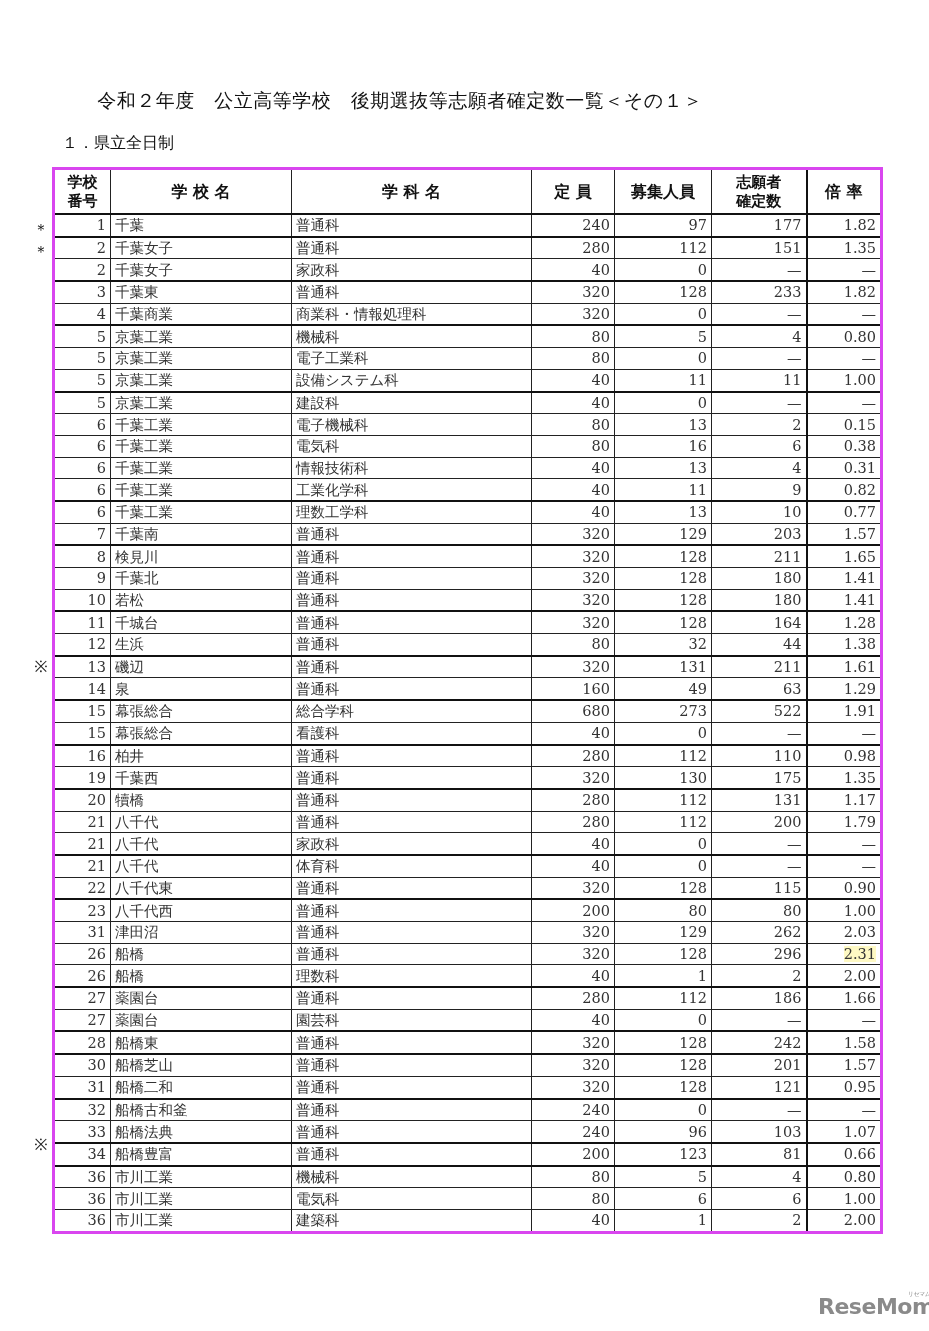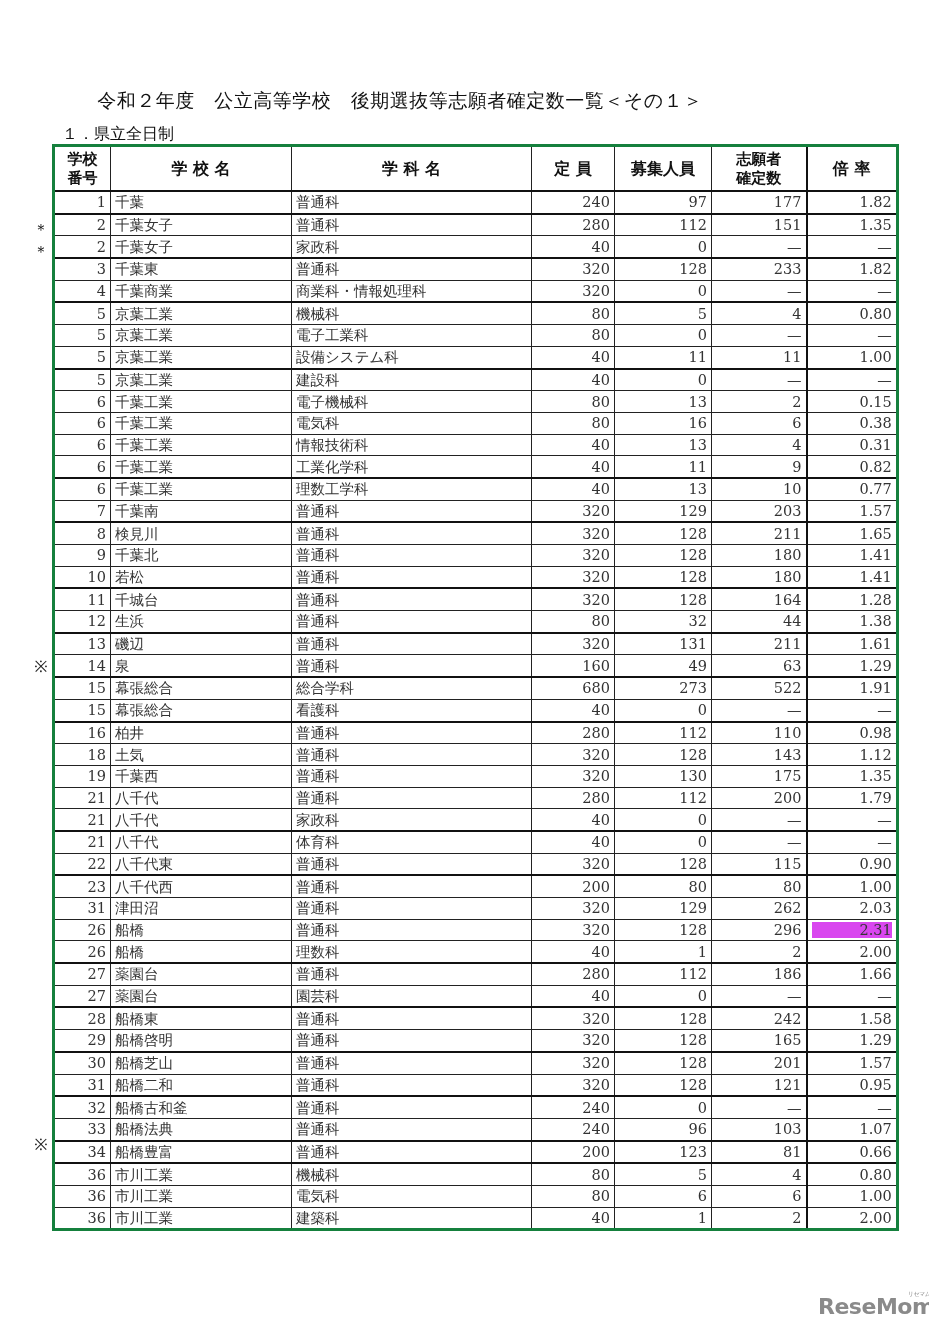--- a/index.html
+++ b/index.html
@@ -1,35 +1,35 @@
 <!DOCTYPE html>
 <html><head>
 <meta charset="utf-8">
 <style>
   html, body { margin: 0; padding: 0; background: #ffffff; }
   body { width: 929px; height: 1331px; position: relative; overflow: hidden;
          font-family: "DejaVu Serif", "Liberation Serif", serif; color: #222; }
   .title { position: absolute; left: 0; top: 88px; width: 800px; text-align: center;
            font-family: "DejaVu Sans", "Liberation Sans", sans-serif; font-size: 19px; letter-spacing: 0.5px; color: #111; }
-  .section { position: absolute; left: 62px; top: 125px; font-family: "DejaVu Sans", "Liberation Sans", sans-serif;
+  .section { position: absolute; left: 62px; top: 134px; font-family: "DejaVu Sans", "Liberation Sans", sans-serif;
              font-size: 16px; color: #111; line-height: 18px; }
-  table { position: absolute; left: 52px; top: 144px; border-collapse: collapse;
-          border: 3px solid #15803d; table-layout: fixed; }
+  table { position: absolute; left: 52px; top: 167px; border-collapse: collapse;
+          border: 3px solid #d946ef; table-layout: fixed; }
   th, td { border: 1px solid #222; padding: 0 4px; overflow: hidden; white-space: nowrap; }
   th { font-family: "DejaVu Sans", "Liberation Sans", sans-serif; font-weight: bold; font-size: 16px;
        height: 43px; text-align: center; line-height: 19px; color: #111; border-bottom: 2px solid #111; }
   th.small { font-size: 15px; }
   td { height: 20.7px; font-size: 14.5px; line-height: 20px; color: #333; }
   td.num { text-align: right; }
   td.txt { text-align: left; padding-left: 4px; }
   td.sep-right, th.sep-right { border-right: 2px solid #111; }
   tr.thick td { border-top: 2px solid #111; }
   .marks { position: absolute; left: 30px; top: 198px; width: 22px; }
   .mark { position: absolute; left: 0; width: 22px; text-align: center; font-size: 16px; color: #222; }
-  .hl { background: #d946ef; padding-left: 48px; }
+  .hl { background: #fef9c3; }
   .logo { position: absolute; left: 818px; top: 1294px; font-family: "DejaVu Sans", "Liberation Sans", sans-serif;
           font-weight: bold; font-size: 22px; color: #8a8a8a; letter-spacing: -0.5px; }
   .logo small { font-size: 6px; position: absolute; right: 4px; top: -4px; font-weight: normal; }
 </style>
 </head>
 <body>
 
 <div class="title">令和２年度　公立高等学校　後期選抜等志願者確定数一覧＜その１＞</div>
 <div class="section">１．県立全日制</div>
 
@@ -287,36 +287,36 @@
       <tr class="thick">
         <td class="num">16</td>
         <td class="txt">柏井</td>
         <td class="txt">普通科</td>
         <td class="num">280</td>
         <td class="num">112</td>
         <td class="num sep-right">110</td>
         <td class="num">0.98</td>
       </tr>
       <tr>
-        <td class="num">18</td>
-        <td class="txt">土気</td>
-        <td class="txt">普通科</td>
-        <td class="num">320</td>
-        <td class="num">128</td>
-        <td class="num sep-right">143</td>
-        <td class="num">1.12</td>
-      </tr>
-      <tr>
         <td class="num">19</td>
         <td class="txt">千葉西</td>
         <td class="txt">普通科</td>
         <td class="num">320</td>
         <td class="num">130</td>
         <td class="num sep-right">175</td>
         <td class="num">1.35</td>
+      </tr>
+      <tr class="thick">
+        <td class="num">20</td>
+        <td class="txt">犢橋</td>
+        <td class="txt">普通科</td>
+        <td class="num">280</td>
+        <td class="num">112</td>
+        <td class="num sep-right">131</td>
+        <td class="num">1.17</td>
       </tr>
       <tr>
         <td class="num">21</td>
         <td class="txt">八千代</td>
         <td class="txt">普通科</td>
         <td class="num">280</td>
         <td class="num">112</td>
         <td class="num sep-right">200</td>
         <td class="num">1.79</td>
       </tr>
@@ -402,29 +402,20 @@
         <td class="num">—</td>
       </tr>
       <tr class="thick">
         <td class="num">28</td>
         <td class="txt">船橋東</td>
         <td class="txt">普通科</td>
         <td class="num">320</td>
         <td class="num">128</td>
         <td class="num sep-right">242</td>
         <td class="num">1.58</td>
-      </tr>
-      <tr>
-        <td class="num">29</td>
-        <td class="txt">船橋啓明</td>
-        <td class="txt">普通科</td>
-        <td class="num">320</td>
-        <td class="num">128</td>
-        <td class="num sep-right">165</td>
-        <td class="num">1.29</td>
       </tr>
       <tr class="thick">
         <td class="num">30</td>
         <td class="txt">船橋芝山</td>
         <td class="txt">普通科</td>
         <td class="num">320</td>
         <td class="num">128</td>
         <td class="num sep-right">201</td>
         <td class="num">1.57</td>
       </tr>

